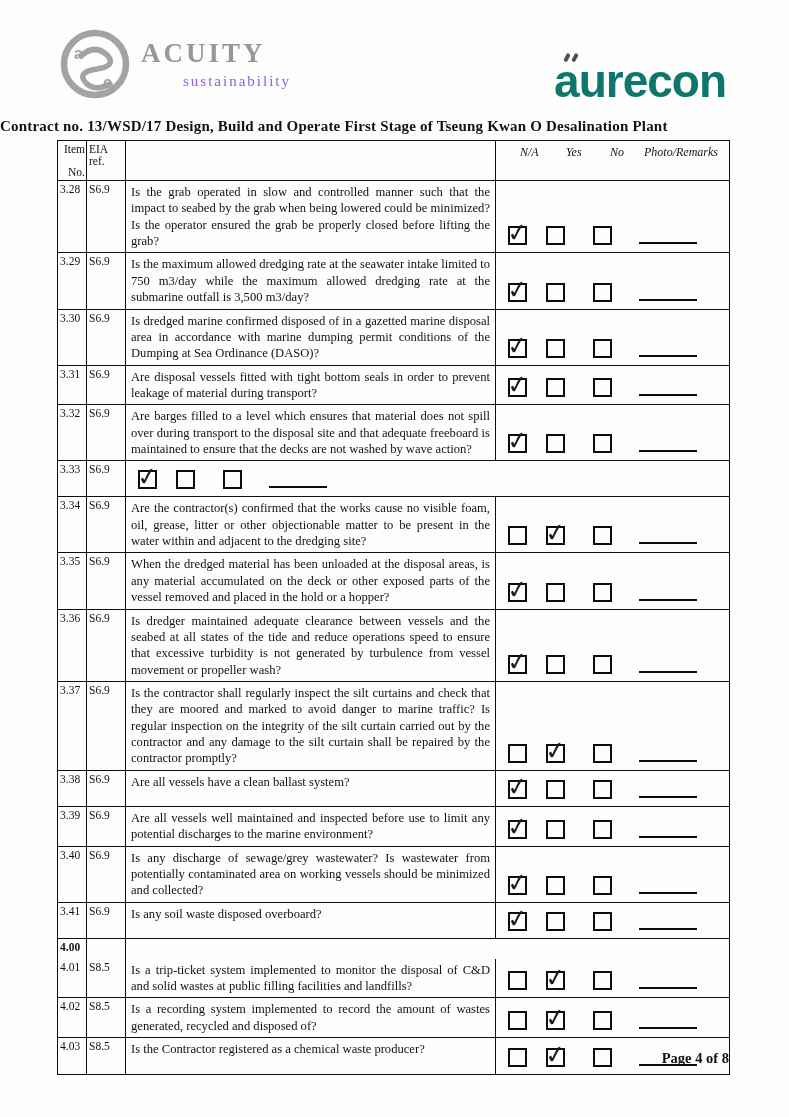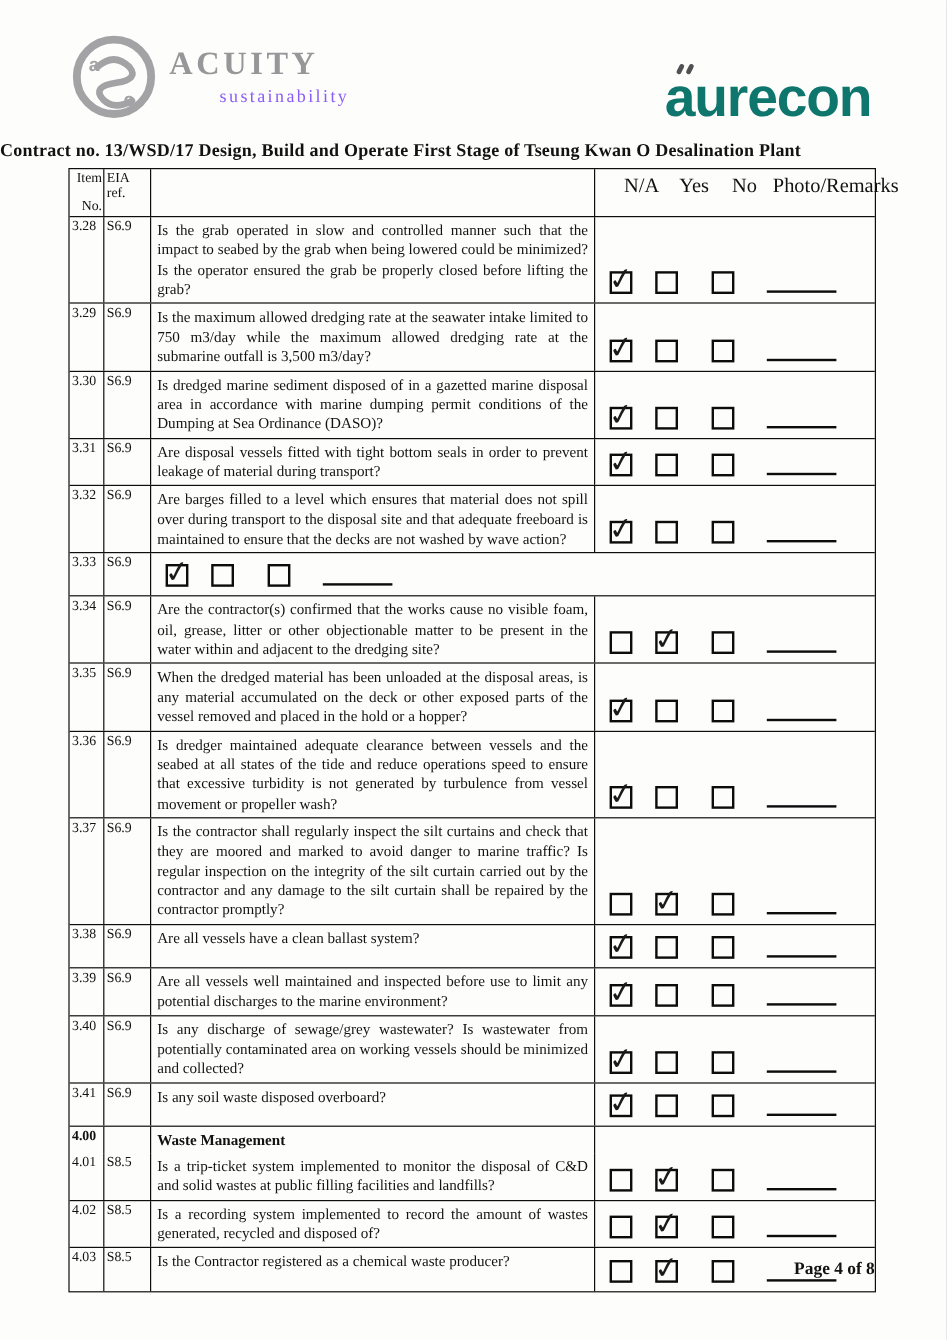--- a/index.html
+++ b/index.html
@@ -41,21 +41,21 @@
   .row.section { min-height:20px; border-bottom:none; }
   .row.section .c1, .row.section .c3 { font-weight:bold; }
 
   .c1 { width:29px;  border-right:1.1px solid #0e0e0e; font-size:11.5px; padding:2px 1px 1px 2px; }
   .c2 { width:39px;  border-right:1.1px solid #0e0e0e; font-size:11.5px; padding:2px 15px 1px 2px; }
   .c3 { width:370px; border-right:1.1px solid #0e0e0e; font-size:12.6px; line-height:1.3;
         padding:3px 5px 3px 5px; text-align:justify; }
   .c4 { flex:1; position:relative; }
 
   .thead .c1 { display:flex; flex-direction:column; justify-content:space-between; padding-bottom:2px;text-align:right; }
-  .thead .c4 { font-size:17px; }
+  .thead .c4 { font-size:12px;font-style:italic; }
   .h-lbl { position:absolute; top:4px; white-space:nowrap; }
   .h-na    { left:24px; }
   .h-yes   { left:70px; }
   .h-no    { left:114px; }
   .h-photo { left:148px; }
 
   .answers { position:absolute; left:0; right:0; bottom:0; height:34px; }
   .cb { position:absolute; bottom:7px; width:19px; height:19px; border:2px solid #0c0c0c; background:#fdfdfb; }
   .cb-na  { left:12px; }
   .cb-yes { left:50px; }
@@ -139,21 +139,21 @@
         <span class="cb cb-yes"></span>
         <span class="cb cb-no"></span>
         <span class="remark-line"></span>
       </div>
     </div>
   </div>
 
   <div class="row">
     <div class="c1">3.30</div>
     <div class="c2">S6.9</div>
-    <div class="c3">Is dredged marine sediment disposed of in a gazetted marine disposal area in accordance with marine dumping permit conditions of the Dumping at Sea Ordinance (DASO)?</div>
+    <div class="c3">Is dredged marine confirmed disposed of in a gazetted marine disposal area in accordance with marine dumping permit conditions of the Dumping at Sea Ordinance (DASO)?</div>
     <div class="c4">
       <div class="answers">
         <span class="cb cb-na checked"></span>
         <span class="cb cb-yes"></span>
         <span class="cb cb-no"></span>
         <span class="remark-line"></span>
       </div>
     </div>
   </div>
 
@@ -306,21 +306,20 @@
         <span class="cb cb-yes"></span>
         <span class="cb cb-no"></span>
         <span class="remark-line"></span>
       </div>
     </div>
   </div>
 
   <div class="row section">
     <div class="c1">4.00</div>
     <div class="c2"></div>
-    <div class="c3">Waste Management</div>
     <div class="c4">
       
     </div>
   </div>
 
   <div class="row">
     <div class="c1">4.01</div>
     <div class="c2">S8.5</div>
     <div class="c3">Is a trip-ticket system implemented to monitor the disposal of C&amp;D and solid wastes at public filling facilities and landfills?</div>
     <div class="c4">

